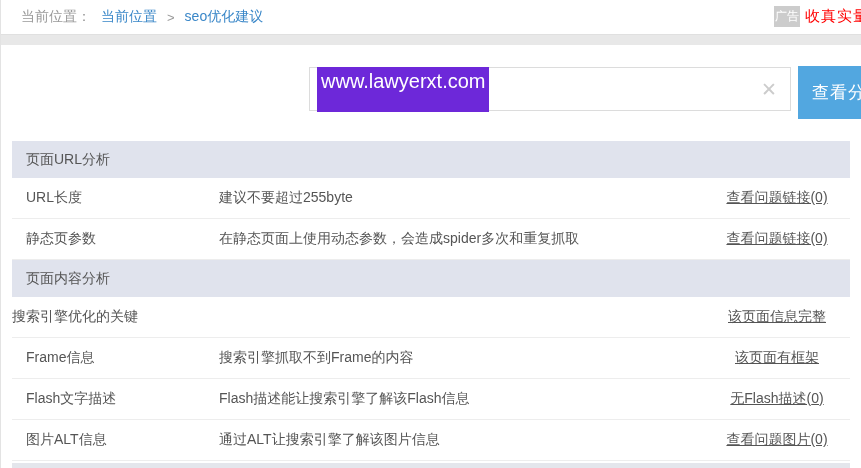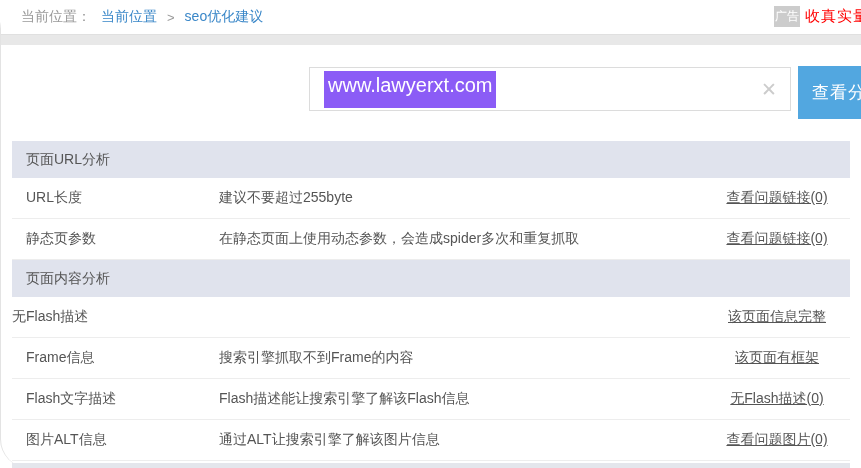--- a/index.html
+++ b/index.html
@@ -1,21 +1,21 @@
 <!DOCTYPE html>
 <html><head>
 <meta charset="utf-8">
 <style>
   * { margin:0; padding:0; box-sizing:content-box; }
   html,body { width:861px; height:468px; }
   body {
     font-family:"Liberation Sans","DejaVu Sans",sans-serif;
     background:#fff; overflow:hidden; position:relative;
   }
-  .page { width:860px; height:468px; border-left:1px solid #e3e3e3; position:relative;border-radius:29px; }
+  .page { width:860px; height:468px; border-left:1px solid #e3e3e3; position:relative; }
 
   
   .topbar { height:34px; background:#fff; display:flex; align-items:center; padding:0 0 0 20px; position:relative; }
   .breadcrumb { display:flex; align-items:center; font-size:14px; color:#999; white-space:nowrap; }
   .bc-label { color:#999; margin-right:4px; }
   .bc-link { color:#3a87c8; text-decoration:none; margin:0 6px; cursor:pointer; }
   .bc-sep { color:#999; margin:0 4px; font-size:13px; }
   .ad-area { position:absolute; right:-8px; top:6px; display:flex; align-items:center; white-space:nowrap; }
   .ad-badge { background:#cccccc; color:#fff; font-size:12px; padding:2px 1px; margin-right:5px; }
   .ad-text { color:#ff0000; font-size:15px; text-decoration:none; cursor:pointer; letter-spacing:1px; }
@@ -24,22 +24,22 @@
   .gap-strip { height:10px; background:#e8e8e8; border-top:1px solid #e0e0e0; }
 
   
   .search-section { position:relative; height:96px; background:#fff; }
   .url-input {
     position:absolute; left:308px; top:22px; width:480px; height:42px;
     border:1px solid #dcdcdc; background:#fff; display:flex; align-items:center;
     padding-left:0; cursor:text;
   }
   .url-value {
-    margin-left:14px; background:#8b5cf6; color:#fff; font-size:20px;
-    padding:3px 4px 12px 4px; line-height:1.1;
+    margin-left:7px; background:#6d28d9; color:#fff; font-size:20px;
+    padding:3px 4px 20px 4px; line-height:1.1;
   }
   .clear-x {
     position:absolute; right:13px; top:50%; transform:translateY(-50%);
     color:#ccc; font-size:19px; cursor:pointer; line-height:1;
   }
   .analyze-btn {
     position:absolute; left:797px; top:21px; width:100px; height:53px;
     background:#52a7e0; color:#fff; font-size:17px; border:none; cursor:pointer;
     font-family:inherit; letter-spacing:1px; text-align:center;
   }
@@ -103,21 +103,21 @@
 
     <div class="t-row">
       <div class="c1">静态页参数</div>
       <div class="c2">在静态页面上使用动态参数，会造成spider多次和重复抓取</div>
       <div class="c3 link-cell">查看问题链接(0)</div>
     </div>
 
     <div class="t-sec">页面内容分析</div>
 
     <div class="t-row">
-      <div class="c2">无Flash描述</div>
+      <div class="c2">搜索引擎优化的关键</div>
       <div class="c3">该页面信息完整</div>
     </div>
 
     <div class="t-row">
       <div class="c1">Frame信息</div>
       <div class="c2">搜索引擎抓取不到Frame的内容</div>
       <div class="c3">该页面有框架</div>
     </div>
 
     <div class="t-row">

